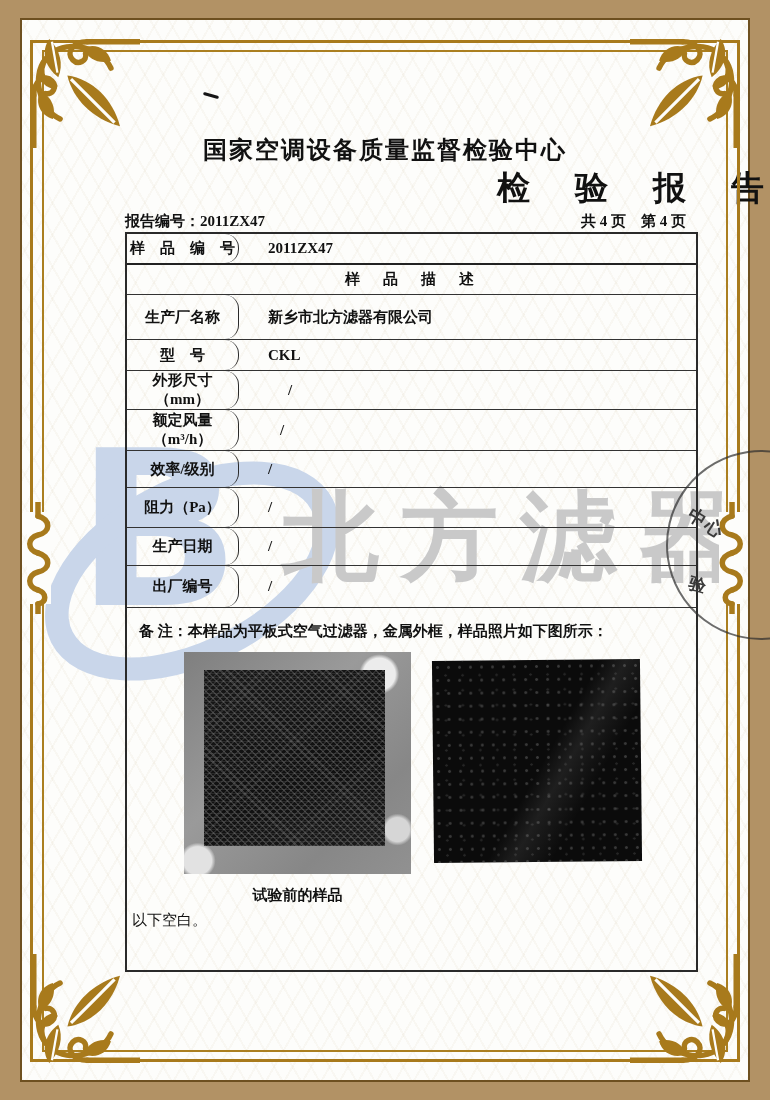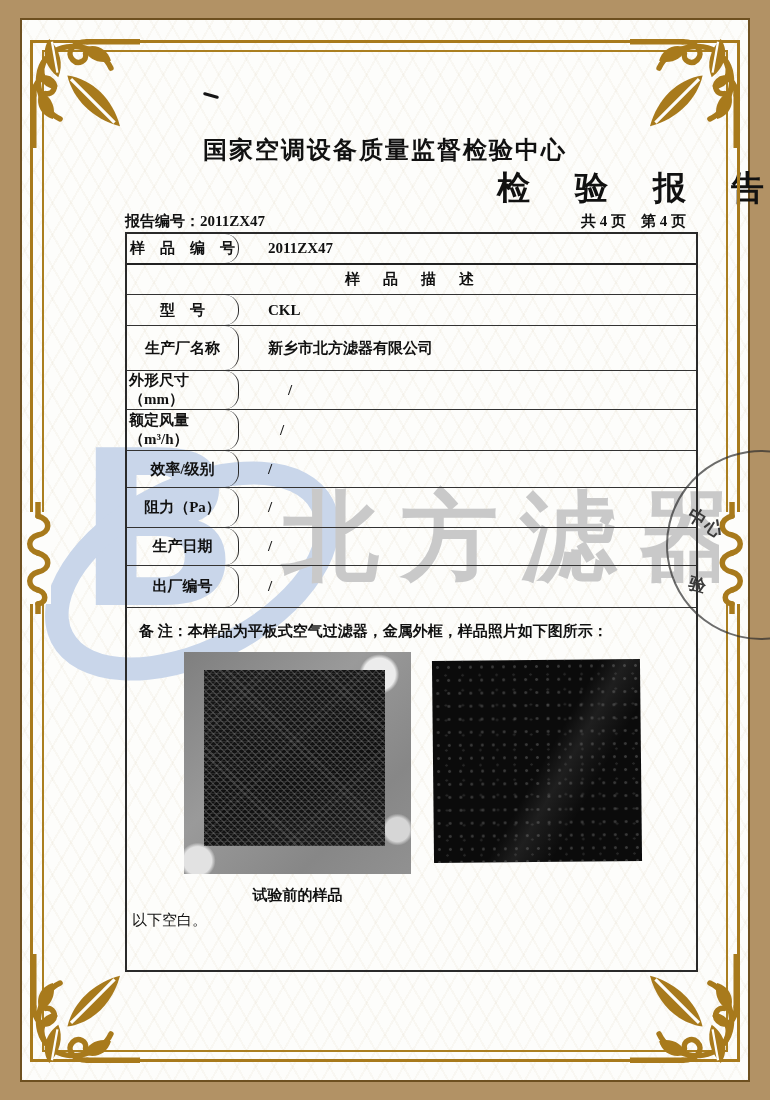--- a/index.html
+++ b/index.html
@@ -80,21 +80,21 @@
   }
   
   .rpt-table{
     position:absolute;left:125px;top:232px;width:573px;height:740px;
     border:2px solid #2a2a2a;box-sizing:border-box;
     font-size:15px;font-weight:600;
   }
   .t-row{display:flex;box-sizing:border-box;border-bottom:1.5px solid #333;}
   .t-row .lbl{
     width:112px;flex:0 0 112px;border-right:1.5px solid #2a2a2a;
-    display:flex;align-items:center;justify-content:center;text-align:left;
+    display:flex;align-items:center;justify-content:center;text-align:center;
     box-sizing:border-box;padding:0 2px;border-radius:14px;
   }
   .t-row .val{flex:1;display:flex;align-items:center;padding-left:29px;box-sizing:border-box;}
   .r-sample{height:31px;border-bottom:2.5px solid #222;}
   .r-header{height:29px;display:flex;align-items:center;justify-content:center;
     border-bottom:1.5px solid #333;letter-spacing:4px;}
   .r0{height:31px;} .r1{height:45px;} .r2{height:39px;gap:20px;} .r3{height:41px;gap:12px;}
   .r4{height:37px;} .r5{height:40px;} .r6{height:38px;} .r7{height:42px;}
   .remark-cell{position:relative;height:364px;box-sizing:border-box;}
   .remark-text{position:absolute;left:12px;top:14px;right:8px;}
@@ -164,27 +164,27 @@
       <span class="right">共 4 页　第 4 页</span>
     </div>
 
     <div class="rpt-table">
       <div class="t-row r-sample">
         <div class="lbl">样　品　编　号</div>
         <div class="val">2011ZX47</div>
       </div>
       <div class="r-header">样　品　描　述</div>
 
+      <div class="t-row r1">
+        <div class="lbl">生产厂名称</div>
+        <div class="val">新乡市北方滤器有限公司</div>
+      </div>
       <div class="t-row r0">
         <div class="lbl">型　号</div>
         <div class="val">CKL</div>
-      </div>
-      <div class="t-row r1">
-        <div class="lbl">生产厂名称</div>
-        <div class="val">新乡市北方滤器有限公司</div>
       </div>
       <div class="t-row r2">
         <div class="lbl">外形尺寸（mm）</div>
         <div class="val">/</div>
       </div>
       <div class="t-row r3">
         <div class="lbl">额定风量（m³/h）</div>
         <div class="val">/</div>
       </div>
       <div class="t-row r4">

